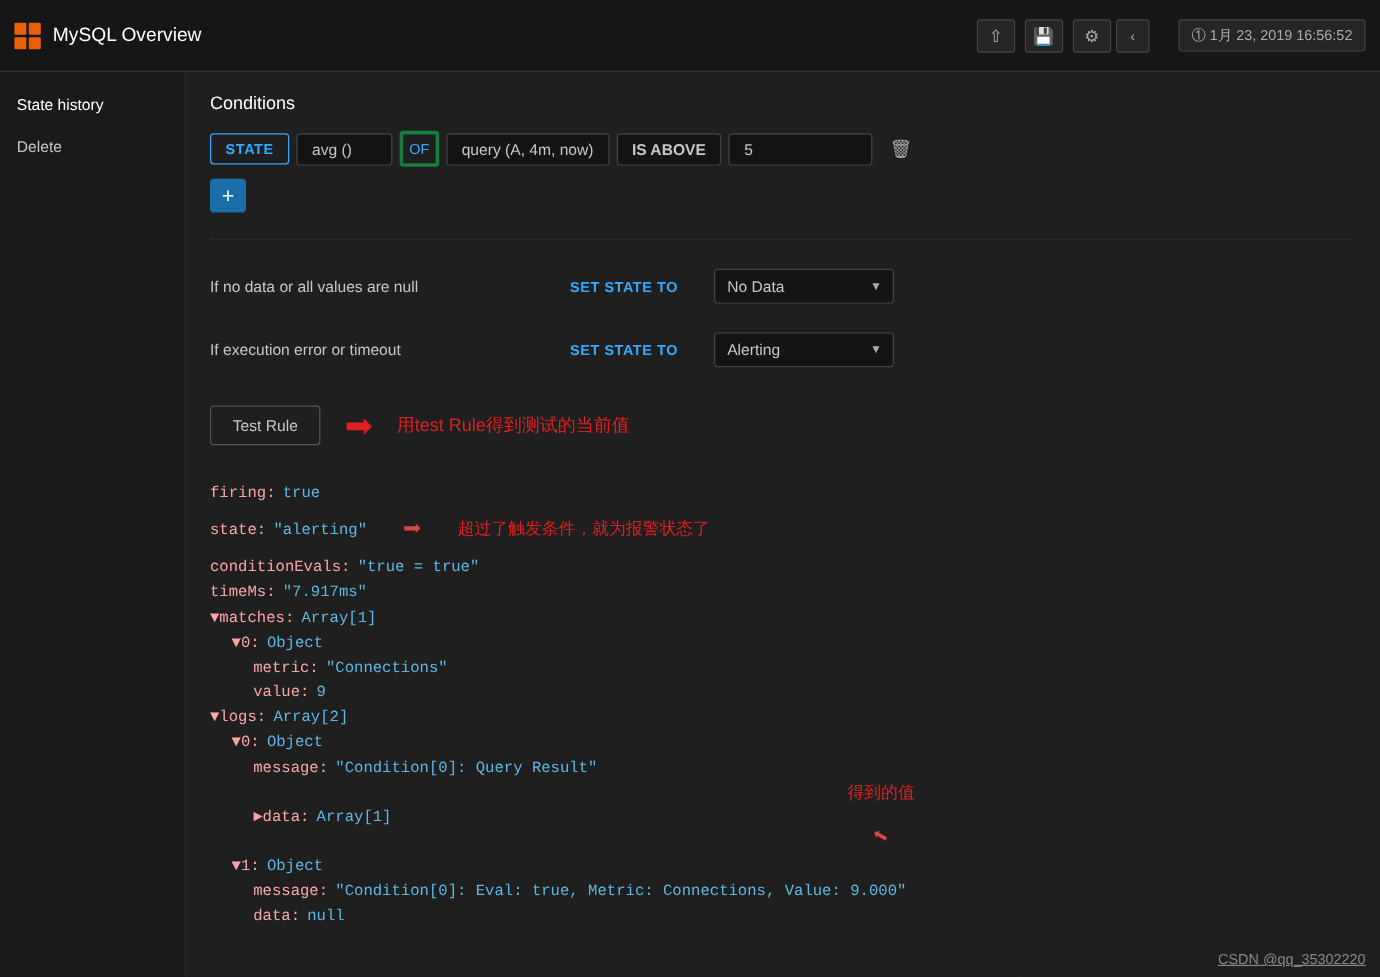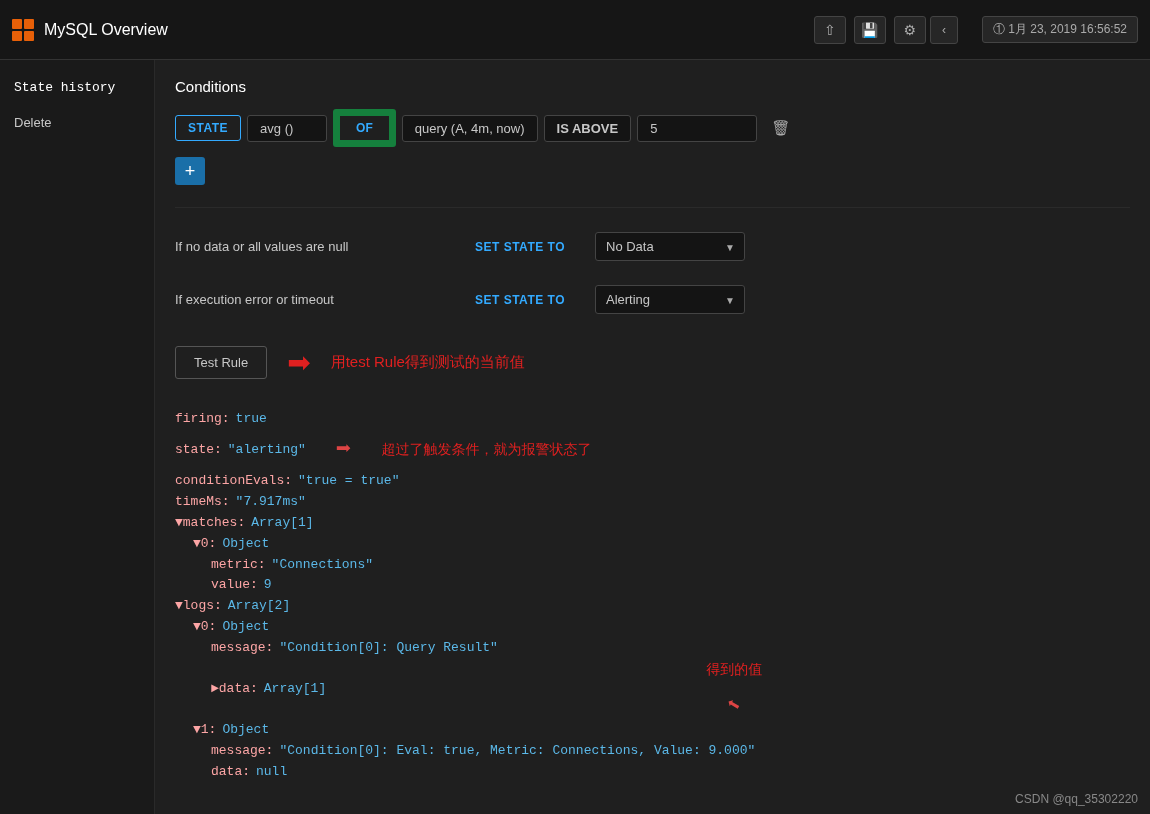--- a/index.html
+++ b/index.html
@@ -103,21 +103,21 @@
       background: #1a1a1a;
       border-right: 1px solid #2a2a2a;
       padding: 10px 0;
     }
     .sidebar-item {
       padding: 10px 14px;
       color: #c7c7c7;
       cursor: pointer;
       font-size: 13px;
     }
-    .sidebar-item.active { color: #ffffff; font-family: Liberation Mono, monospace; }
+    .sidebar-item.active { color: #ffffff; }
 
     
     .content {
       flex: 1;
       background: #1f1f1f;
       padding: 18px 20px;
       overflow-y: auto;
     }
 
     
@@ -140,25 +140,25 @@
       border: 1px solid #33aaff;
       color: #33aaff;
       padding: 5px 12px;
       font-size: 12px;
       font-weight: 600;
       border-radius: 3px;
       letter-spacing: 0.5px;
     }
     .tag-of {
       background: transparent;
-      border: 7px solid #15803d;
+      border: 3px solid #15803d;
       color: #33aaff;
-      padding: 5px 16px;
+      padding: 5px 5px;
       font-size: 12px;
-      font-weight: 700;
+      font-weight: 400;
       border-radius: 3px;
     }
     .cond-func {
       background: #141414;
       border: 1px solid #444;
       color: #c7c7c7;
       padding: 5px 12px;
       border-radius: 3px;
       font-size: 13px;
       min-width: 80px;
@@ -320,20 +320,21 @@
     .code-val { color: #5bb8e8; }
     .code-string { color: #5bb8e8; }
 
     
     .watermark {
       position: fixed;
       bottom: 8px;
       right: 12px;
       color: #888;
       font-size: 12px;
+      text-decoration: underline;
     }
   </style>
 </head>
 <body>
 
 <div class="topbar">
   <div class="topbar-logo">
     <div class="logo-grid">
       <div class="logo-cell"></div>
       <div class="logo-cell"></div>

